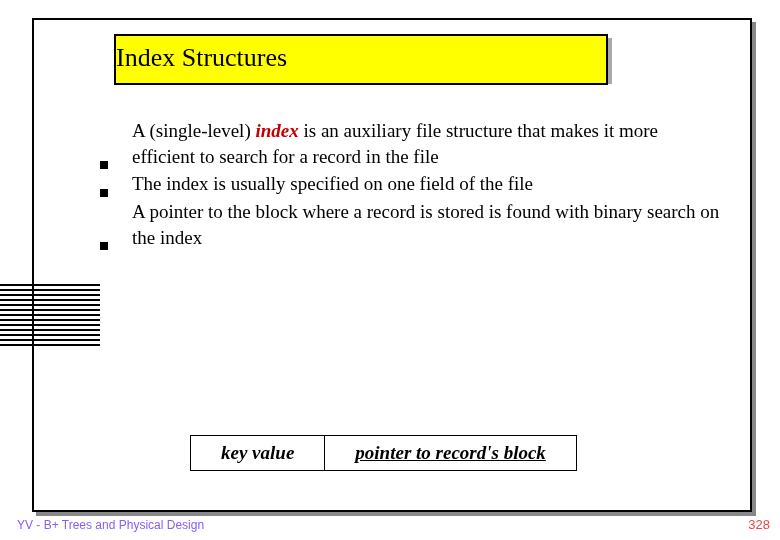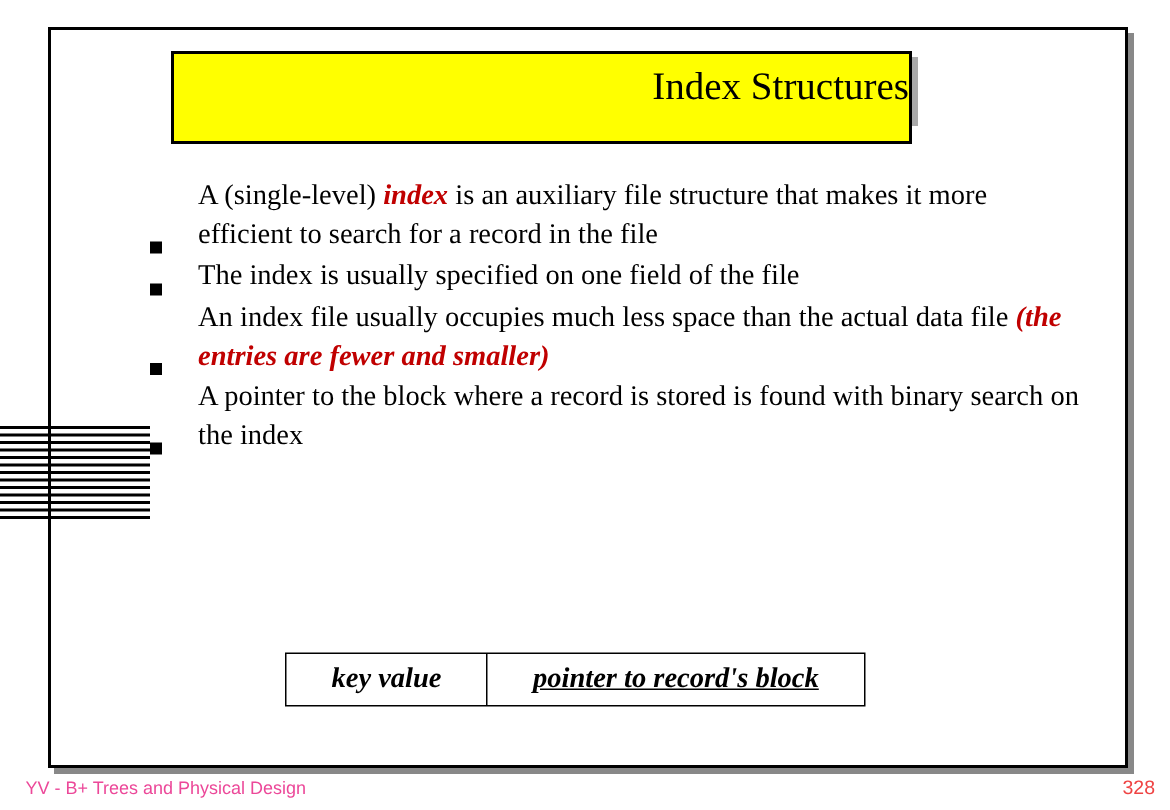--- a/index.html
+++ b/index.html
@@ -28,25 +28,25 @@
     top: 38px;
     width: 494px;
     height: 46px;
     background: #aaa;
   }
   .title-box {
     position: absolute;
     left: 114px;
     top: 34px;
     width: 494px;
-    height: 62px;
+    height: 51px;
     background: #ffff00;
     border: 2px solid #000;
     box-sizing: border-box;
-    text-align: right;
+    text-align: left;
     line-height: 44px;
     font-size: 26px;
   }
   .content {
     position: absolute;
     left: 100px;
     top: 118px;
     width: 620px;
   }
   .bullet-row {
@@ -92,21 +92,21 @@
     height: 2px;
     background: #000;
     margin-bottom: 3px;
   }
   .footer-left {
     position: absolute;
     left: 17px;
     bottom: 8px;
     font-size: 12px;
     font-family: Arial, sans-serif;
-    color: #ec4899;
+    color: #8b5cf6;
   }
   .footer-right {
     position: absolute;
     right: 10px;
     bottom: 8px;
     font-size: 13px;
     font-family: Arial, sans-serif;
     color: #ef4444;
   }
 </style>
@@ -138,24 +138,20 @@
   <div class="bullet-row">
     <div class="bullet"></div>
     <div class="bullet-text"><span>A  (single-level)  </span><span class="italic red">index</span><span>  is an auxiliary file structure that makes it more efficient to search for a record in the file</span></div>
   </div>
   <div class="bullet-row">
     <div class="bullet"></div>
     <div class="bullet-text"><span>The index is usually specified on one field of the file</span></div>
   </div>
   <div class="bullet-row">
     <div class="bullet"></div>
-    <div class="bullet-text"><span>An index file usually occupies much less space than the actual data file </span><span class="italic red">(the entries are fewer and smaller)</span></div>
-  </div>
-  <div class="bullet-row">
-    <div class="bullet"></div>
     <div class="bullet-text"><span>A pointer to the block where a record is stored is found with binary search on the index</span></div>
   </div>
 </div>
 
 <div class="record-box">
   <div class="record-cell">key value</div>
   <div class="record-cell">pointer to record's block</div>
 </div>
 
 <div class="footer-left">YV   -   B+ Trees and Physical Design</div>

